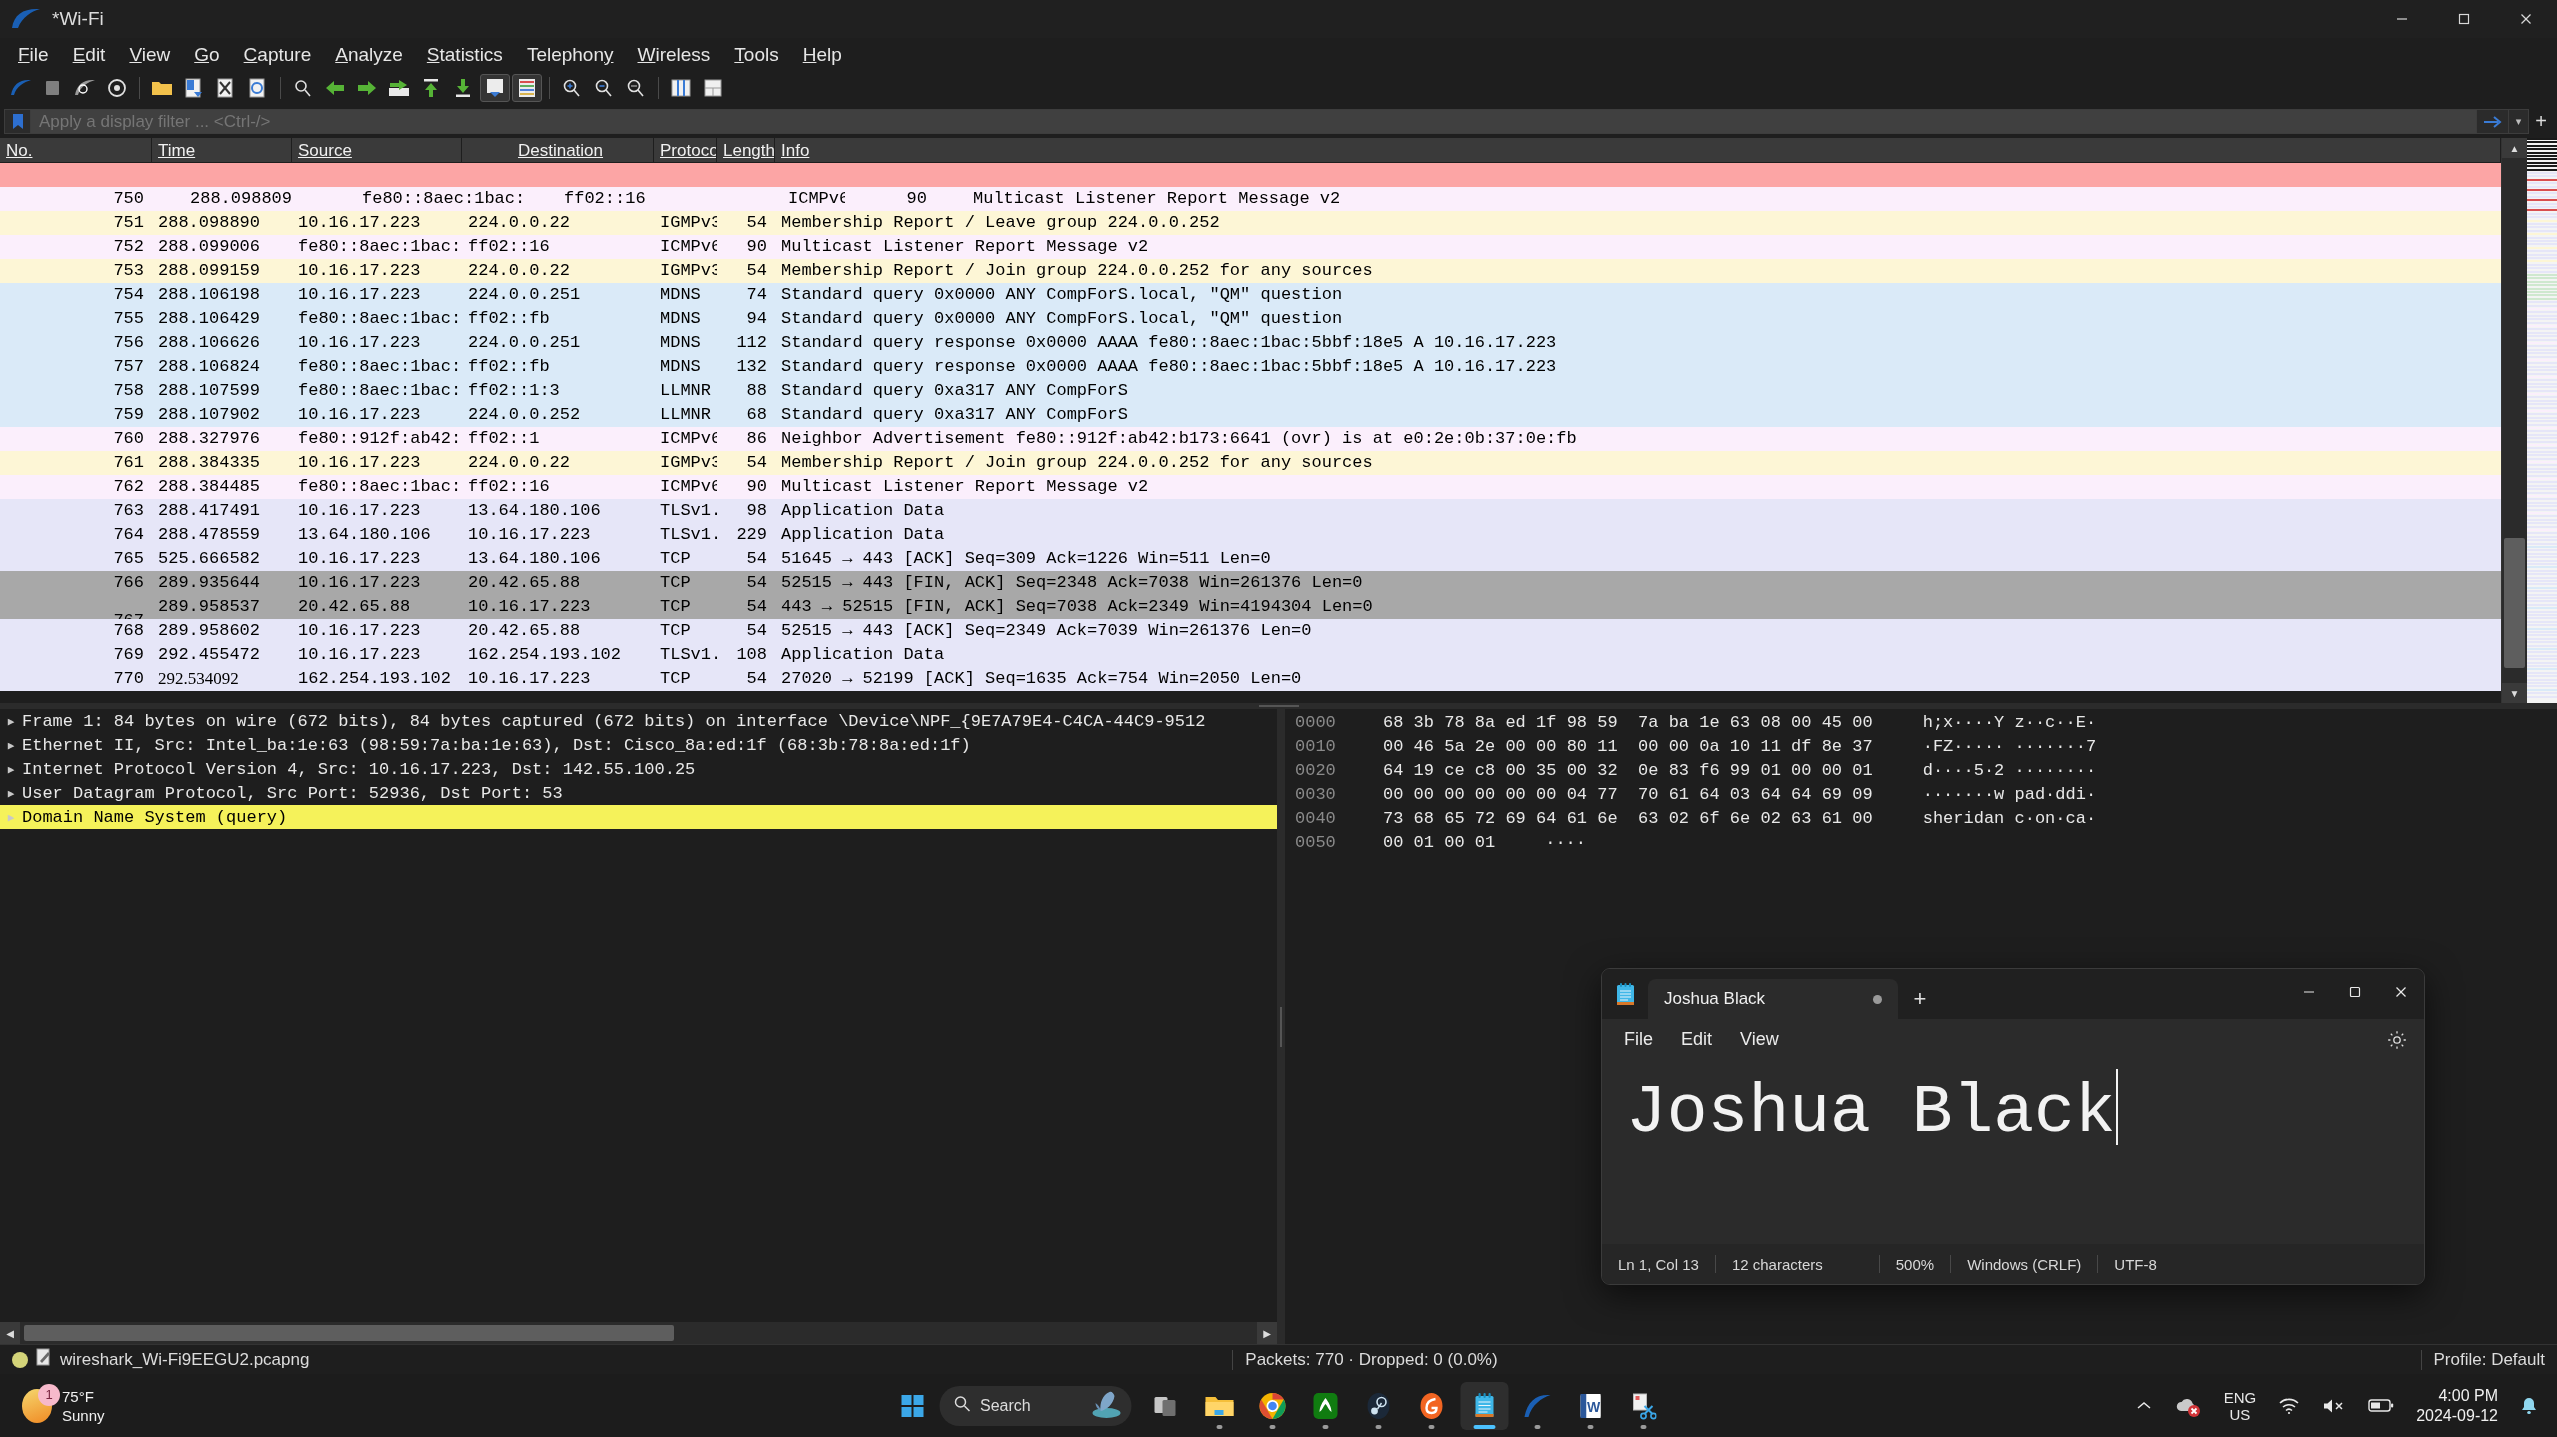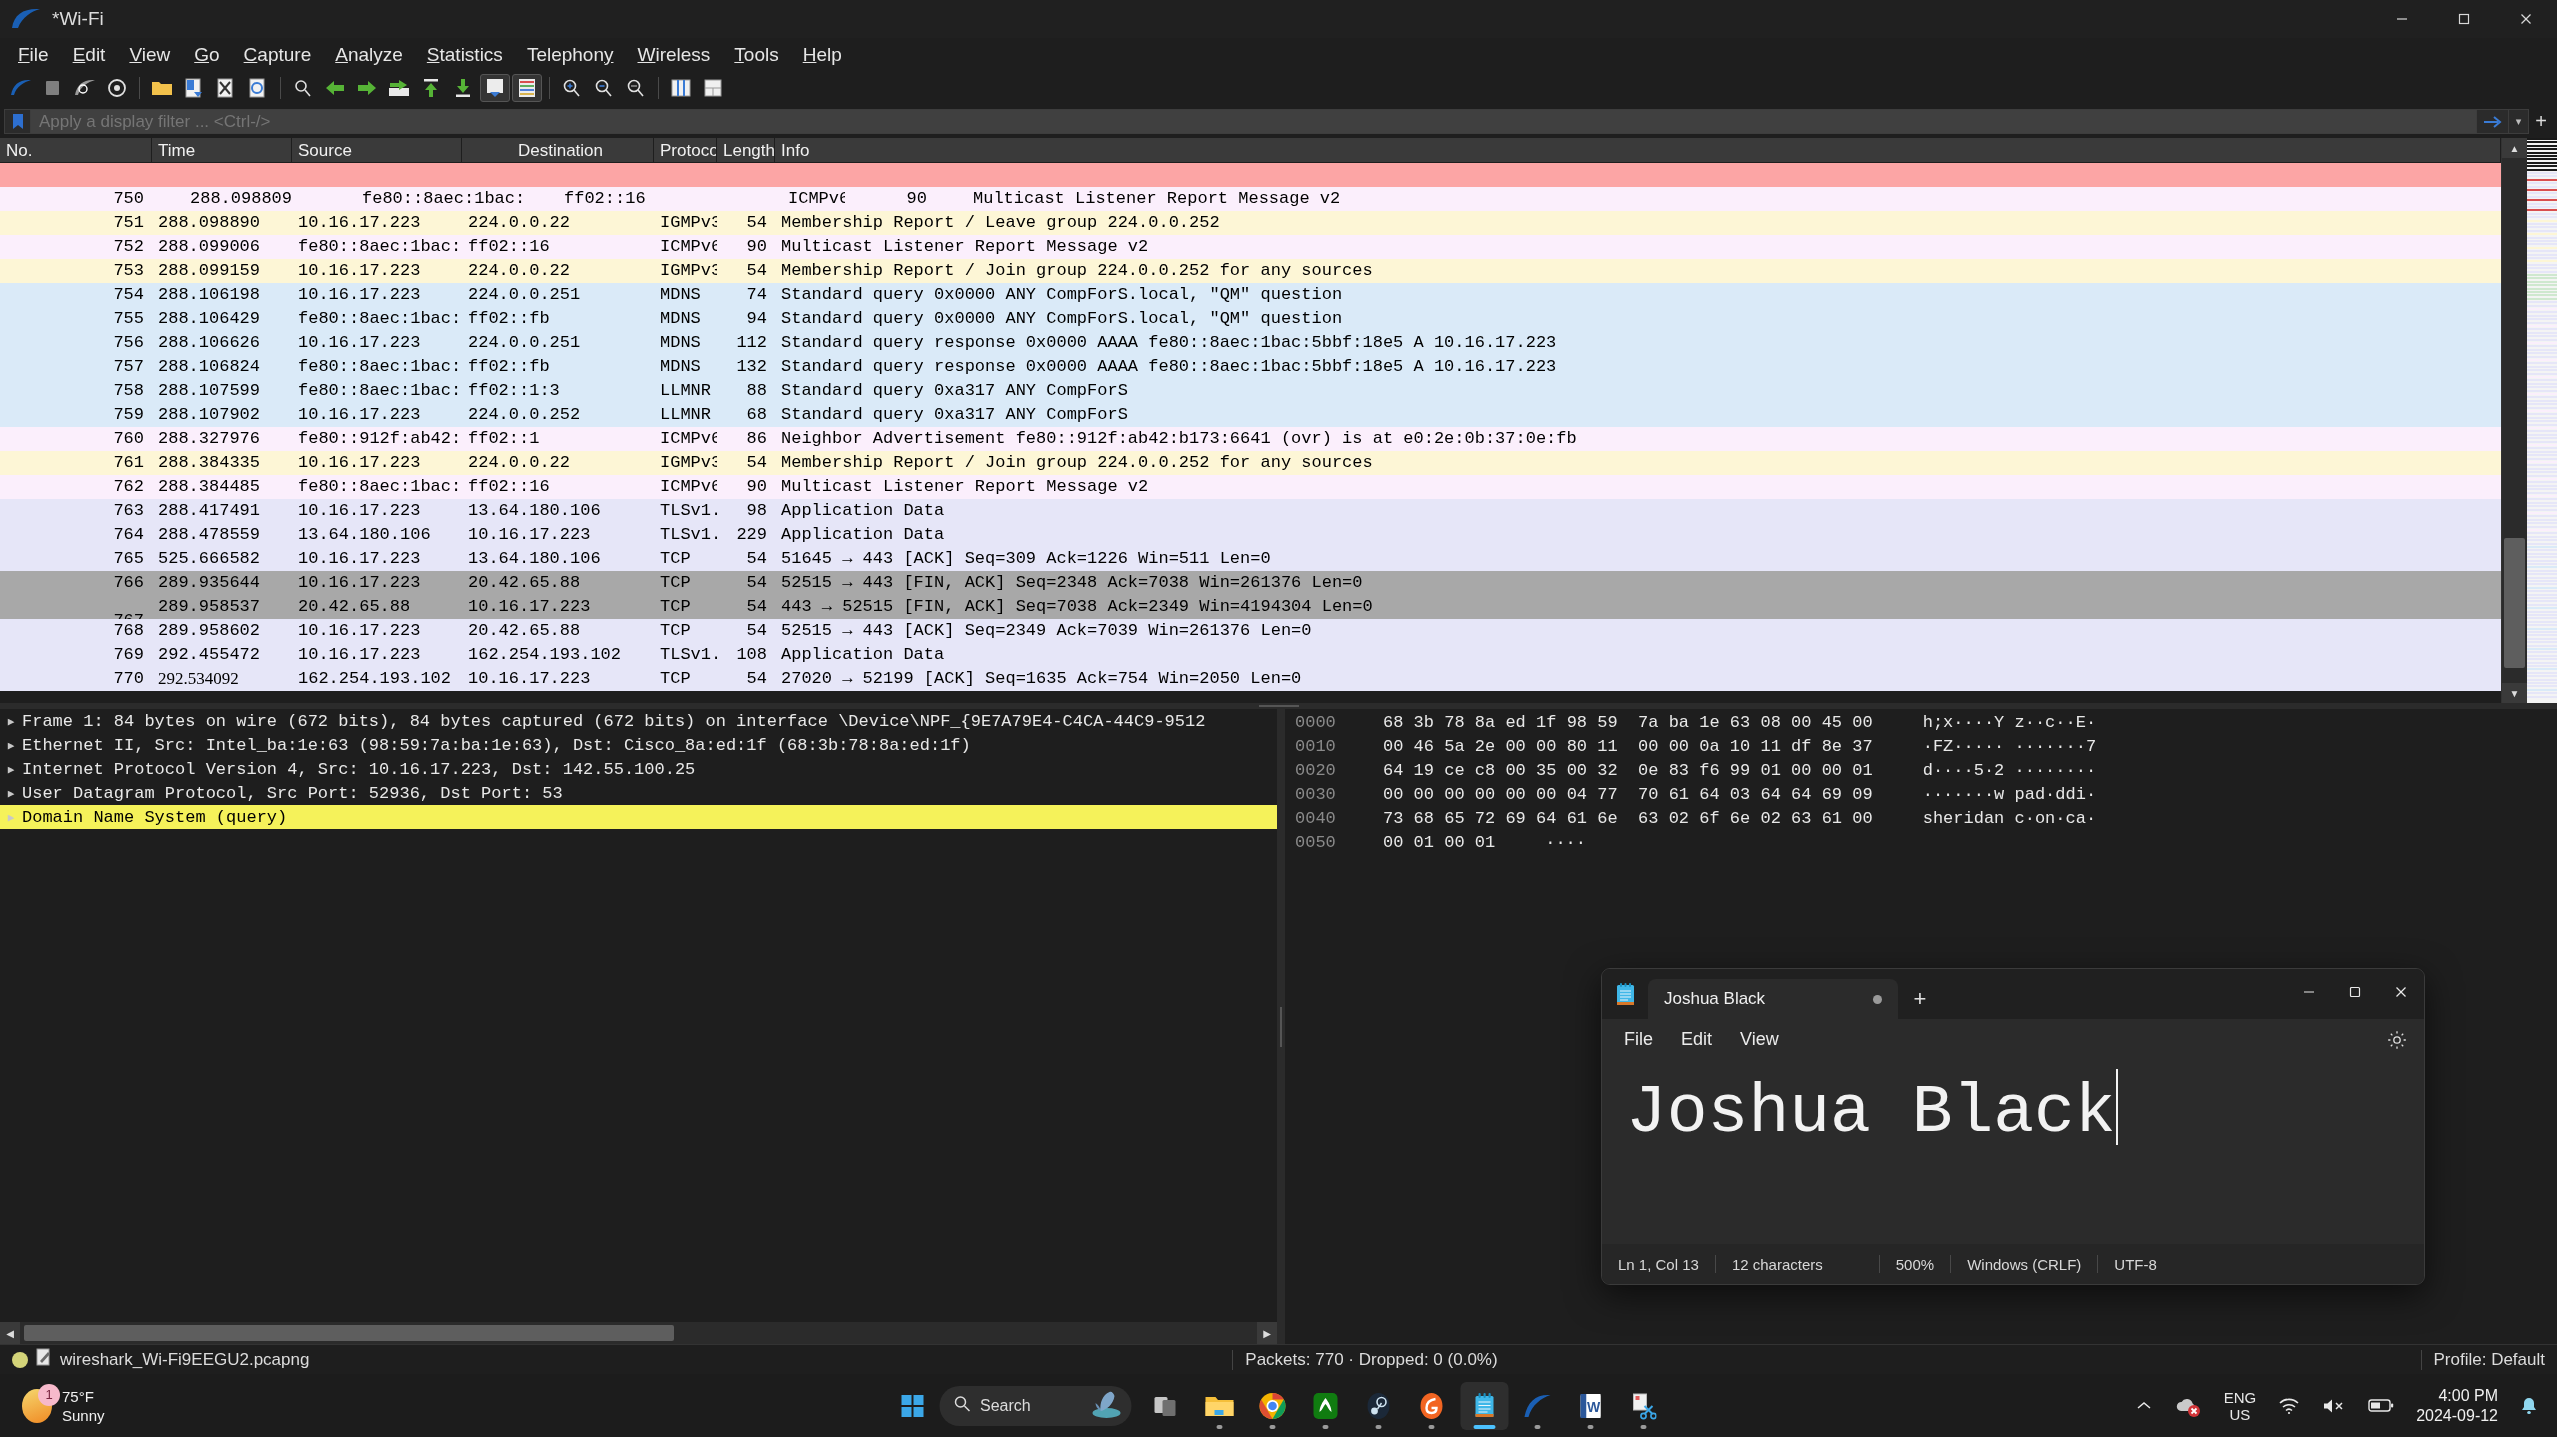--- a/index.html
+++ b/index.html
@@ -53,21 +53,21 @@
                display: flex; align-items: center; justify-content: center; color: #bdbdbd; font-size: 11px; }
   .filt-plus { width: 24px; height: 25px; display: flex; align-items: center; justify-content: center;
                color: #dcdcdc; font-size: 20px; }
 
   
   .ws-body { flex: 1; display: flex; flex-direction: column; min-height: 0; }
   .plist-wrap { height: 565px; flex: none; display: flex; background: #1e1e1e; }
   .plist { flex: 1; display: flex; flex-direction: column; min-width: 0; }
   .plist-head { height: 25px; background: #3a3a3a; display: flex; color: #f0f0f0; font-size: 17px;
                 align-items: center; flex: none; border-bottom: 1px solid #1e1e1e; }
-  .ph { height: 25px; line-height: 25px; padding-left: 6px; border-right: 1px solid #1e1e1e; overflow: hidden; white-space: nowrap; }
+  .ph { height: 25px; line-height: 25px; padding-left: 6px; border-right: 1px solid #1e1e1e; overflow: hidden; white-space: nowrap; text-decoration: underline; }
   .plist-rows { flex: 1; overflow: hidden; }
   .prow { display: flex; height: 24px; line-height: 24px; font-size: 17px; color: #000;
           font-family: "Liberation Mono", monospace; white-space: nowrap; }
   .pc { padding-left: 6px; overflow: hidden; text-overflow: clip; }
   .pc.num { text-align: right; padding-left: 0; padding-right: 8px; }
   .pc.len { text-align: right; padding-left: 0; padding-right: 8px; }
   .prow.sel { background: #a8a8a8 !important; color: #000; }
 
   
   .plist-sb { width: 26px; background: #2b2b2b; flex: none; position: relative; border-left: 1px solid #333; }

